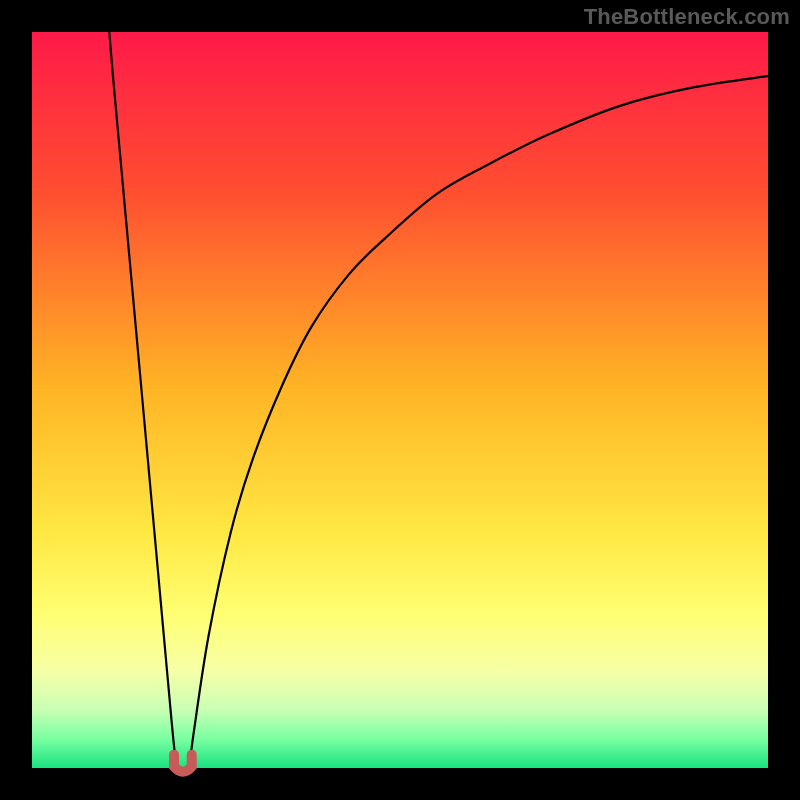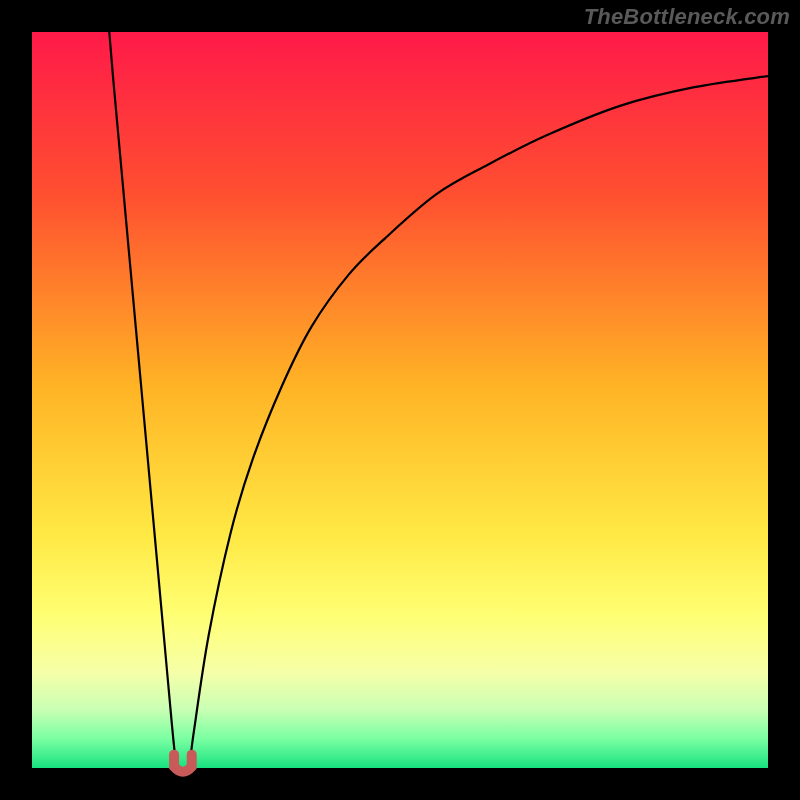--- a/index.html
+++ b/index.html
@@ -11,21 +11,20 @@
     font-family: Arial, Helvetica, sans-serif;
     background: #000;
   }
   .frame {
     position: absolute;
     left: 0;
     top: 0;
     width: 800px;
     height: 800px;
     background: #000;
-    font-style: italic;
   }
   .attribution {
     position: absolute;
     top: 4px;
     right: 10px;
     color: #595959;
     font-size: 22px;
     font-weight: 600;
     letter-spacing: 0.2px;
   }

